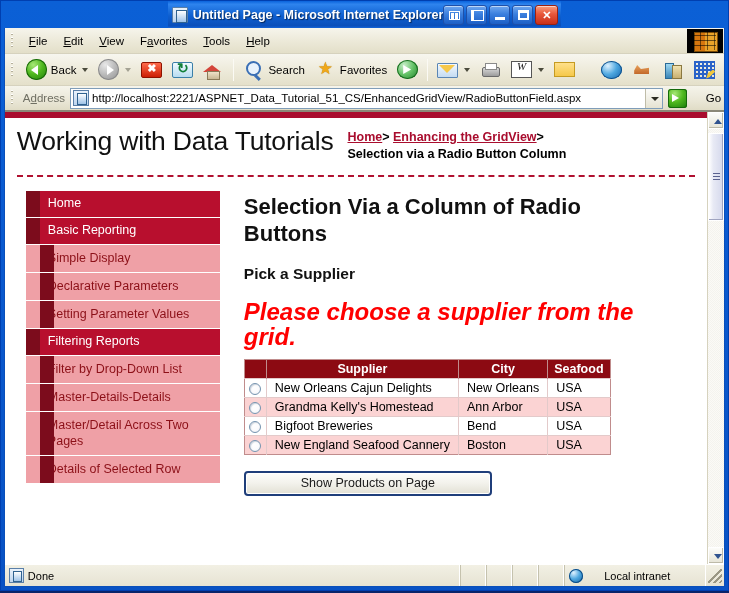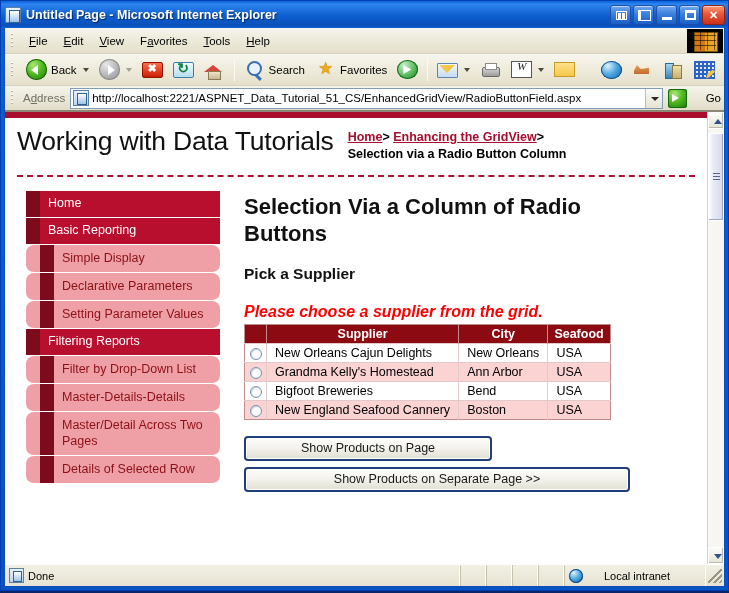--- a/index.html
+++ b/index.html
@@ -10,21 +10,21 @@
     font-family: "Liberation Sans", sans-serif;
     background: #0A246A;
   }
 
   
   #ie-window {
     position: absolute; left: 0; top: 0;
     width: 729px; height: 591px;
     background: linear-gradient(180deg,#0B60D6 0%,#0A5AD0 40%,#0852C4 100%);
     border: 1px solid #003FB0;
-    display: flex; flex-direction: column;
+    display: flex; flex-direction: column; align-items: center;
   }
 
   
   #titlebar {
     height: 27px; flex: 0 0 27px;
     background: linear-gradient(180deg,#0A63DC 0%,#2E84EE 12%,#0E5FD0 55%,#0A4FBA 92%,#1565D8 100%);
     display: flex; align-items: center;
     padding: 0 3px 0 4px;
     position: relative;
   }
@@ -313,40 +313,39 @@
     line-height: 15px;
   }
   .nav-top:before{
     content:""; position:absolute; left:0; top:0; bottom:0; width:14px; background:#7C0C1C;
   }
   .nav-sub {
     position: relative;
     background: #EFA0A6;
     color: #8C1018;
     font-size: 12.5px;
-    padding: 5px 8px 6px 36px;
+    padding: 5px 8px 6px 22px;
     border-bottom: 1px solid #fff;
     cursor: pointer;
     line-height: 16px;
-    border-radius: 8px;
   }
   .nav-sub:before{
     content:""; position:absolute; left:14px; top:0; bottom:0; width:14px; background:#7C0C1C;
   }
 
   
   .main { flex: 1 1 auto; padding: 16px 12px 10px 24px; }
   .h2 {
     font-size: 22px; font-weight: bold; color: #111;
     line-height: 27px; margin: 0 0 18px 0; max-width: 360px;
   }
   .h4 { font-size: 15.5px; font-weight: bold; color: #111; margin: 0 0 16px 0; }
   .warn {
-    font-size: 16px; font-weight: bold; font-style: italic; color: #FF0000;
-    line-height: 25px; margin: 0 0 0 0; max-width: 410px;
+    font-size: 24px; font-weight: bold; font-style: italic; color: #FF0000;
+    line-height: 25px; margin: 0 0 10px 0; max-width: 410px;
   }
 
   
   table.grid {
     border-collapse: collapse;
     border: 1px solid #C08C8C;
     font-size: 12.5px;
     table-layout: auto;
     margin-bottom: 16px;
   }
@@ -649,23 +648,20 @@
                   <td>New England Seafood Cannery</td>
                   <td>Boston</td>
                   <td style="border-right:none">USA</td>
                 </tr>
               </tbody>
             </table>
 
             <div class="btnrow">
               <button class="xbtn b1">Show Products on Page</button>
             </div>
-            <div class="btnrow">
-              <button class="xbtn b2">Show Products on Separate Page &gt;&gt;</button>
-            </div>
           </div>
         </div>
       </div>
 
       <div class="vscroll">
         <div class="sb-btn up"></div>
         <div class="sb-track">
           <div class="sb-thumb"></div>
         </div>
         <div class="sb-btn down"></div>

